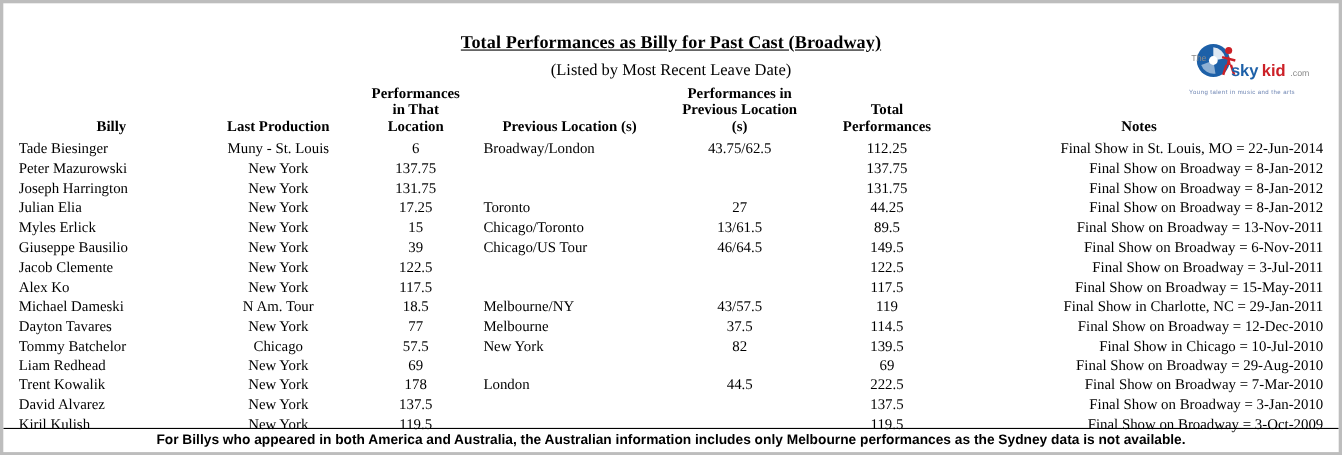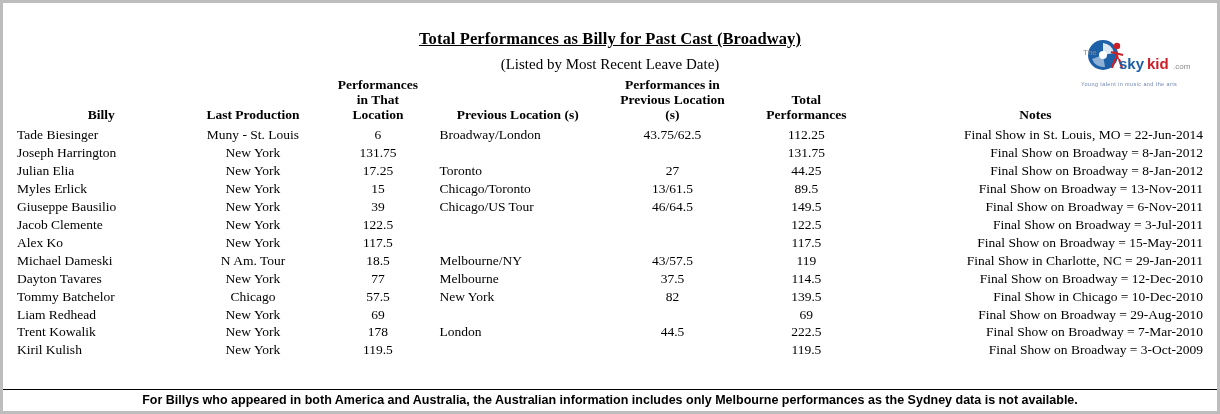--- a/index.html
+++ b/index.html
@@ -188,20 +188,29 @@
         <tr>
           <td class="c-billy">Tade Biesinger</td>
           <td class="c-lastprod">Muny - St. Louis</td>
           <td class="c-perf">6</td>
           <td class="c-prevloc">Broadway/London</td>
           <td class="c-prevperf">43.75/62.5</td>
           <td class="c-total">112.25</td>
           <td class="c-notes">Final Show in St. Louis, MO = 22-Jun-2014</td>
         </tr>
         <tr>
+          <td class="c-billy">Peter Mazurowski</td>
+          <td class="c-lastprod">New York</td>
+          <td class="c-perf">137.75</td>
+          <td class="c-prevloc"></td>
+          <td class="c-prevperf"></td>
+          <td class="c-total">137.75</td>
+          <td class="c-notes">Final Show on Broadway = 8-Jan-2012</td>
+        </tr>
+        <tr>
           <td class="c-billy">Joseph Harrington</td>
           <td class="c-lastprod">New York</td>
           <td class="c-perf">131.75</td>
           <td class="c-prevloc"></td>
           <td class="c-prevperf"></td>
           <td class="c-total">131.75</td>
           <td class="c-notes">Final Show on Broadway = 8-Jan-2012</td>
         </tr>
         <tr>
           <td class="c-billy">Julian Elia</td>
@@ -266,41 +275,50 @@
           <td class="c-total">114.5</td>
           <td class="c-notes">Final Show on Broadway = 12-Dec-2010</td>
         </tr>
         <tr>
           <td class="c-billy">Tommy Batchelor</td>
           <td class="c-lastprod">Chicago</td>
           <td class="c-perf">57.5</td>
           <td class="c-prevloc">New York</td>
           <td class="c-prevperf">82</td>
           <td class="c-total">139.5</td>
-          <td class="c-notes">Final Show in Chicago = 10-Dec-2010</td>
+          <td class="c-notes">Final Show in Chicago = 10-Jul-2010</td>
         </tr>
         <tr>
           <td class="c-billy">Liam Redhead</td>
           <td class="c-lastprod">New York</td>
           <td class="c-perf">69</td>
           <td class="c-prevloc"></td>
           <td class="c-prevperf"></td>
           <td class="c-total">69</td>
           <td class="c-notes">Final Show on Broadway = 29-Aug-2010</td>
         </tr>
         <tr>
           <td class="c-billy">Trent Kowalik</td>
           <td class="c-lastprod">New York</td>
           <td class="c-perf">178</td>
           <td class="c-prevloc">London</td>
           <td class="c-prevperf">44.5</td>
           <td class="c-total">222.5</td>
           <td class="c-notes">Final Show on Broadway = 7-Mar-2010</td>
         </tr>
         <tr>
+          <td class="c-billy">David Alvarez</td>
+          <td class="c-lastprod">New York</td>
+          <td class="c-perf">137.5</td>
+          <td class="c-prevloc"></td>
+          <td class="c-prevperf"></td>
+          <td class="c-total">137.5</td>
+          <td class="c-notes">Final Show on Broadway = 3-Jan-2010</td>
+        </tr>
+        <tr>
           <td class="c-billy">Kiril Kulish</td>
           <td class="c-lastprod">New York</td>
           <td class="c-perf">119.5</td>
           <td class="c-prevloc"></td>
           <td class="c-prevperf"></td>
           <td class="c-total">119.5</td>
           <td class="c-notes">Final Show on Broadway = 3-Oct-2009</td>
         </tr>
       </tbody>
     </table>

